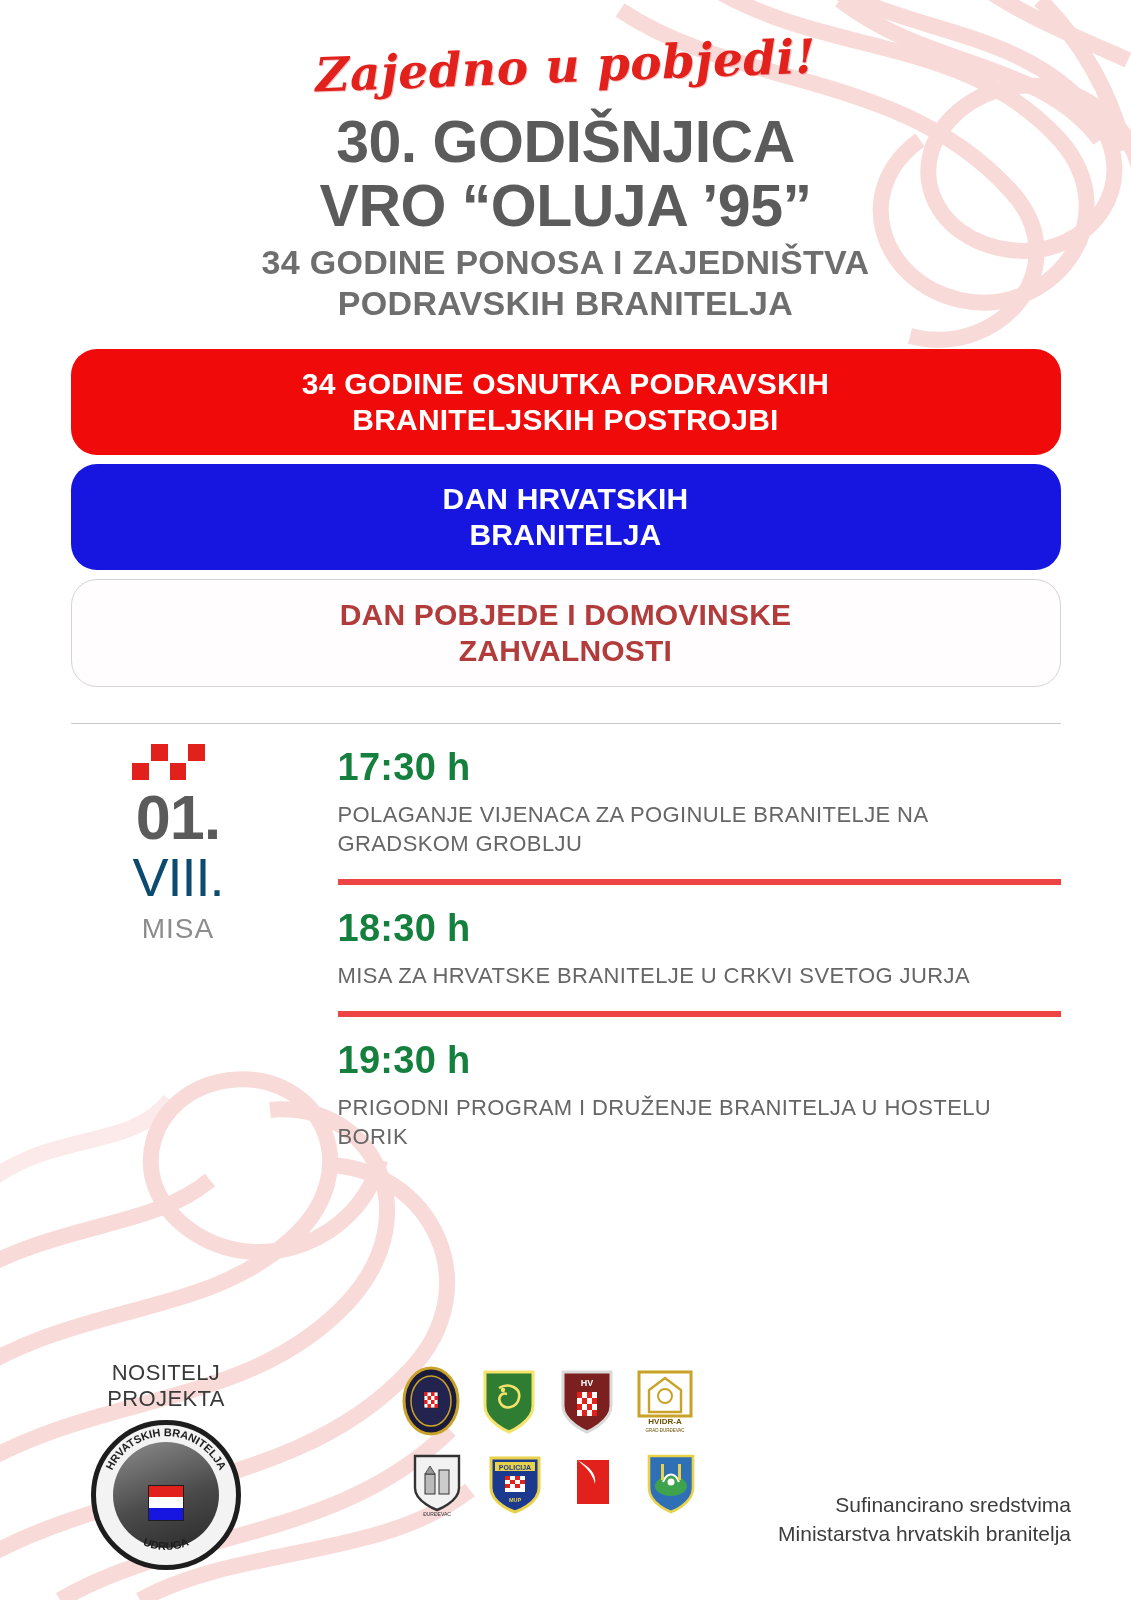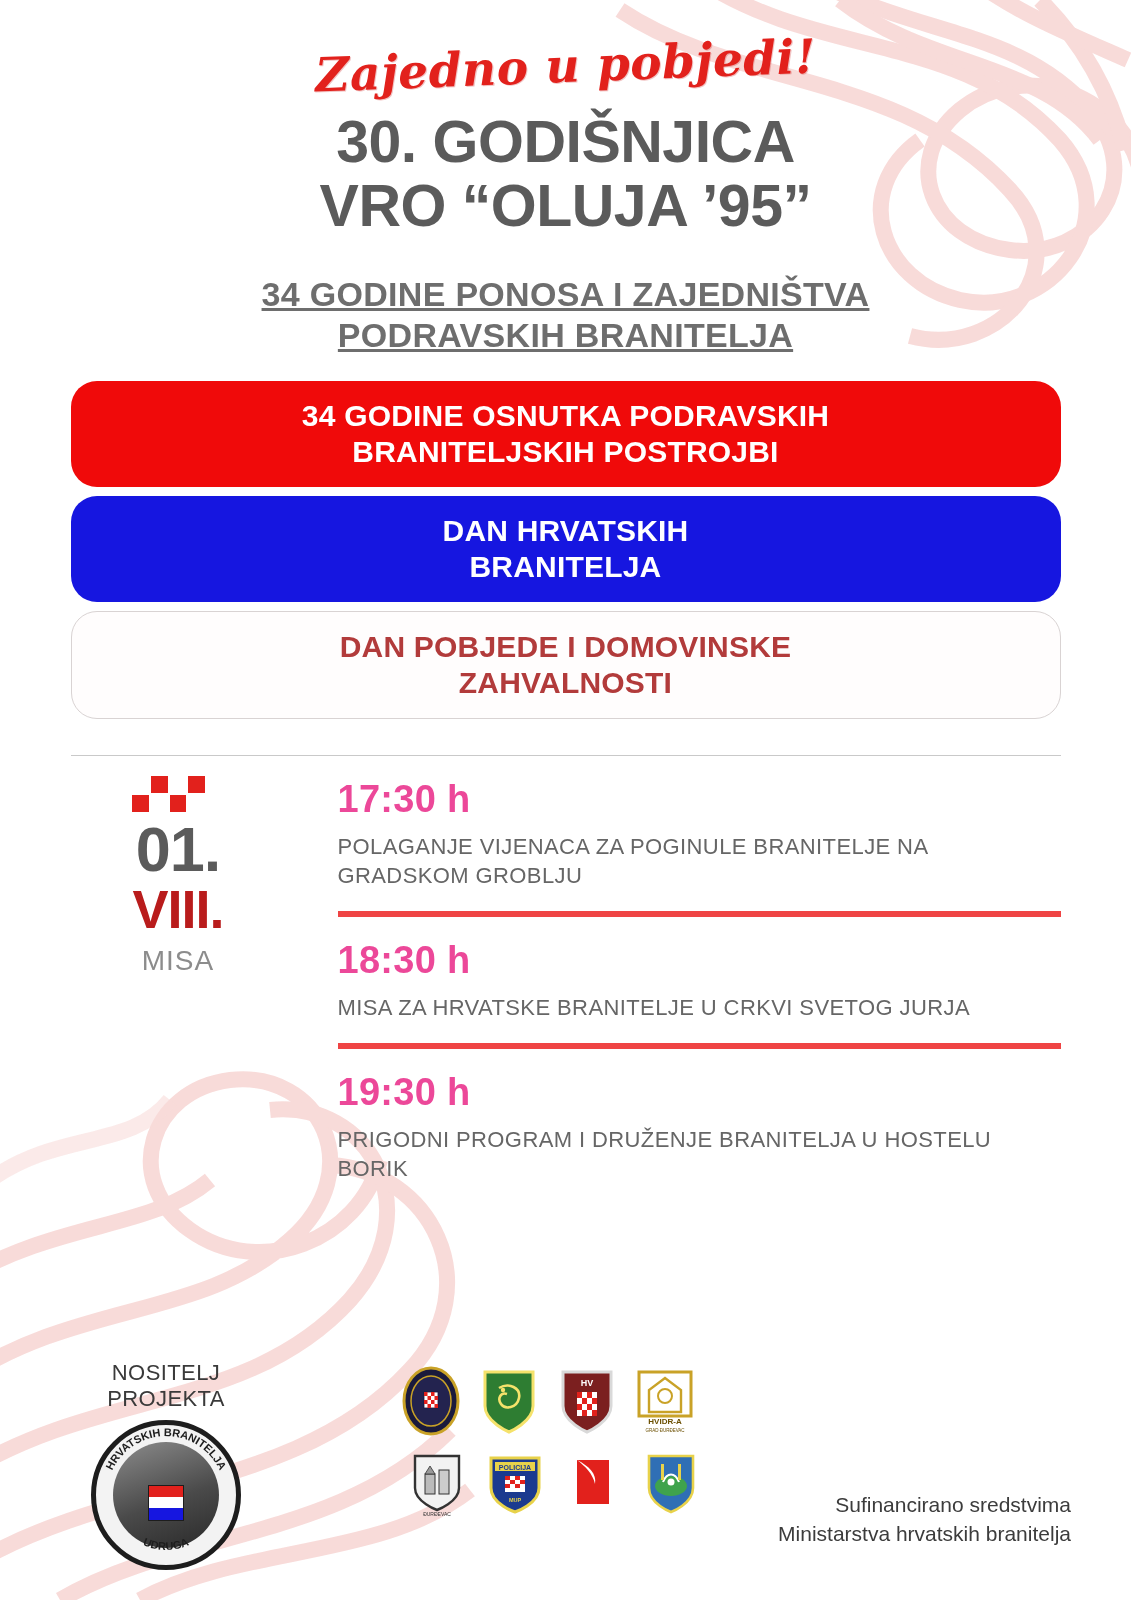--- a/index.html
+++ b/index.html
@@ -54,22 +54,21 @@
     margin-top: 18px;
   }
 
   .sub-title {
     text-align: center;
     font-weight: bold;
     color: #6e6e6e;
     font-size: 34px;
     line-height: 1.18;
     letter-spacing: 0.3px;
-    margin-top: 36px;
-    text-decoration: underline;
+    margin-top: 4px;
   }
 
   
   .banners {
     margin: 26px auto 0;
     width: 990px;
   }
   .banner {
     border-radius: 26px;
     text-align: center;
@@ -124,22 +123,22 @@
 
   .date-day {
     font-size: 63px;
     font-weight: bold;
     color: #5b5b5b;
     line-height: 1.0;
     letter-spacing: -1px;
   }
   .date-month {
     font-size: 54px;
-    font-weight: bold;
-    color: #b91c1c;
+    font-weight: normal;
+    color: #0c4a6e;
     line-height: 1.05;
     letter-spacing: -1px;
   }
   .date-weekday {
     font-size: 28px;
     color: #8c8c8c;
     margin-top: 8px;
     letter-spacing: 1px;
   }
 
@@ -147,21 +146,21 @@
     flex: 1;
     padding-left: 52px;
   }
   .event {
     padding: 22px 0 20px 0;
   }
   .event + .event { border-top: 6px solid #ef4444; }
   .event-time {
     font-size: 38px;
     font-weight: bold;
-    color: #ec4899;
+    color: #15803d;
     letter-spacing: 0.3px;
   }
   .event-desc {
     font-size: 22px;
     color: #666666;
     margin-top: 11px;
     line-height: 1.35;
     letter-spacing: 0.4px;
   }
 

